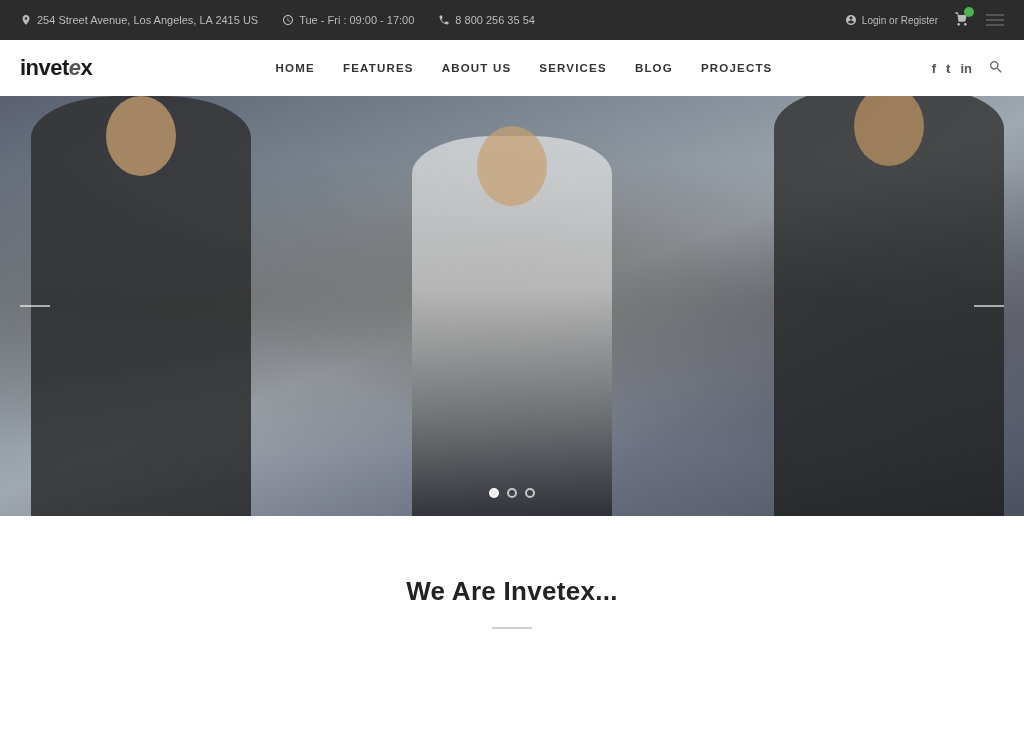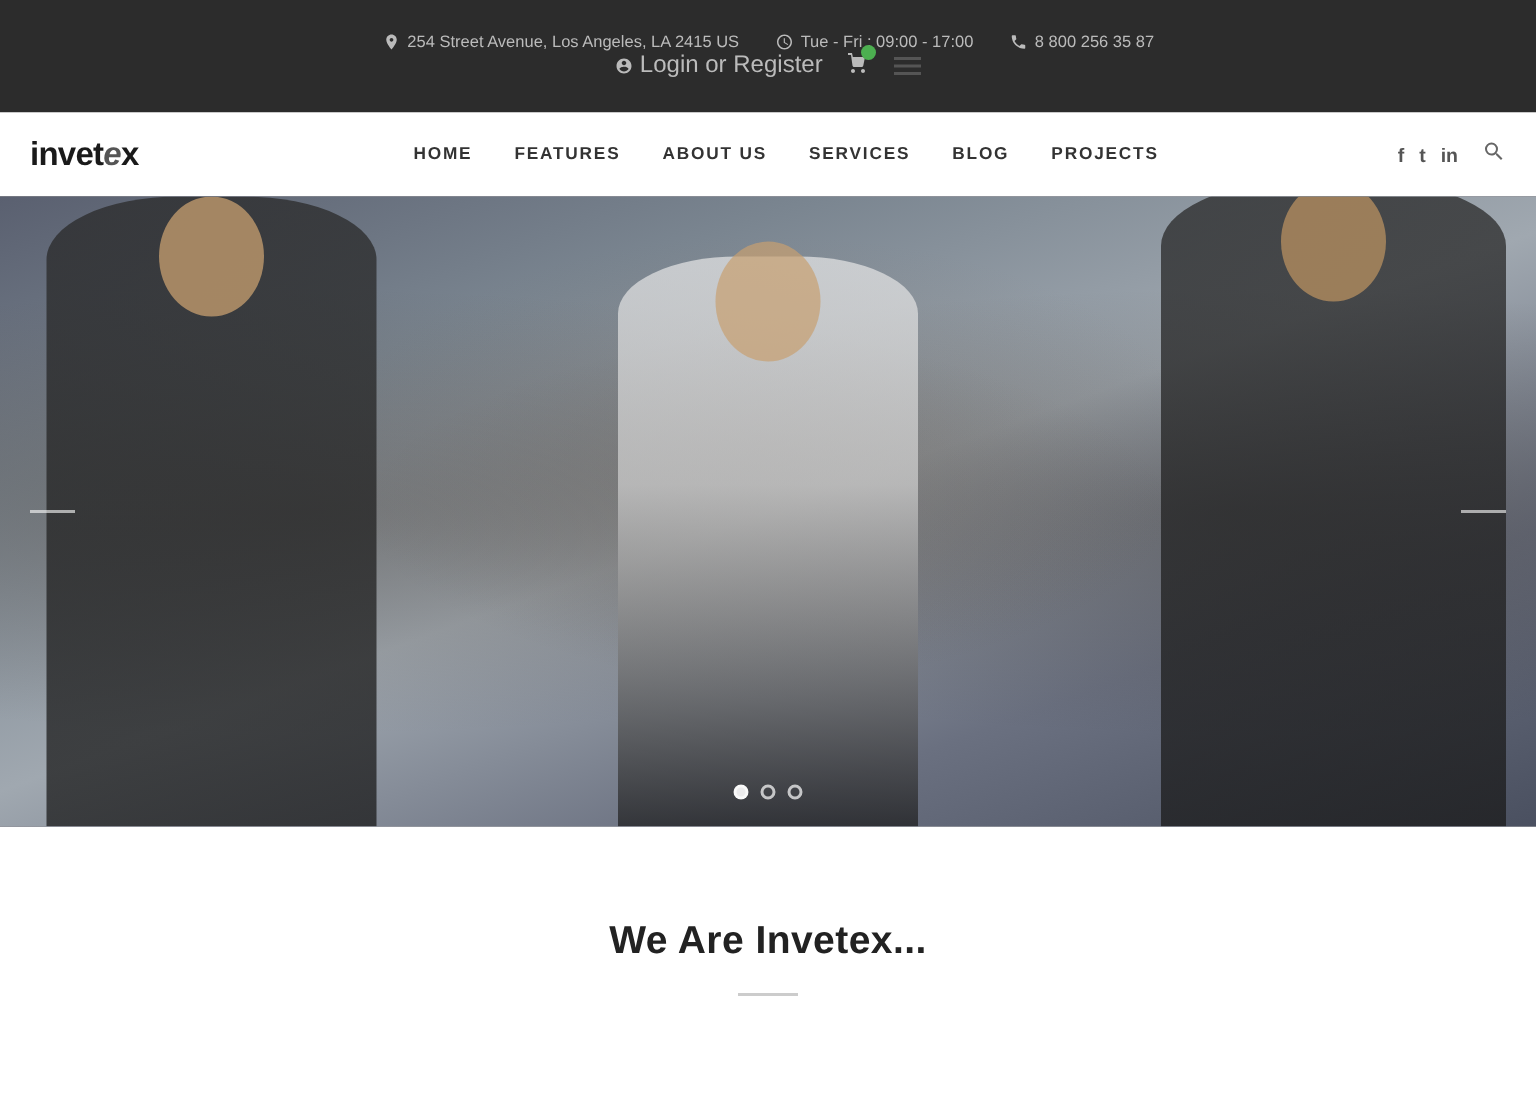--- a/index.html
+++ b/index.html
@@ -3,31 +3,30 @@
   <meta charset="utf-8">
   <style>
     * { margin: 0; padding: 0; box-sizing: border-box; }
     body { font-family: 'Arial', sans-serif; background: #fff; overflow-x: hidden; }
 
     
     .top-bar {
       background: #2c2c2c;
       color: #aaa;
       font-size: 11px;
-      padding: 22px 20px;
+      padding: 11px 20px;
       display: flex;
       align-items: center;
       justify-content: space-between;
-      flex-direction: column;
     }
     .top-bar-left { display: flex; gap: 24px; align-items: center; }
     .top-bar-right { display: flex; gap: 16px; align-items: center; }
     .top-bar-item { display: flex; align-items: center; gap: 5px; color: #bbb; font-size: 11px; }
     .top-bar-item svg { width: 12px; height: 12px; fill: #bbb; }
-    .top-bar-right a { color: #bbb; text-decoration: none; font-size: 16px; }
+    .top-bar-right a { color: #bbb; text-decoration: none; font-size: 10px; }
 
     
     .header {
       background: #fff;
       display: flex;
       align-items: center;
       justify-content: space-between;
       padding: 0 20px;
       height: 56px;
       box-shadow: 0 1px 3px rgba(0,0,0,0.08);
@@ -196,21 +195,21 @@
     <div class="top-bar-item">
       <svg viewBox="0 0 24 24">
           <path d="M12 2C6.48 2 2 6.48 2 12s4.48 10 10 10 10-4.48 10-10S17.52 2 12 2zm0 18c-4.41 0-8-3.59-8-8s3.59-8 8-8 8 3.59 8 8-3.59 8-8 8zm.5-13H11v6l5.25 3.15.75-1.23-4.5-2.67V7z"></path>
         </svg>
       <span>Tue - Fri : 09:00 - 17:00</span>
     </div>
     <div class="top-bar-item">
       <svg viewBox="0 0 24 24">
           <path d="M6.62 10.79c1.44 2.83 3.76 5.14 6.59 6.59l2.2-2.2c.27-.27.67-.36 1.02-.24 1.12.37 2.33.57 3.57.57.55 0 1 .45 1 1V20c0 .55-.45 1-1 1-9.39 0-17-7.61-17-17 0-.55.45-1 1-1h3.5c.55 0 1 .45 1 1 0 1.25.2 2.45.57 3.57.11.35.03.74-.25 1.02l-2.2 2.2z"></path>
         </svg>
-      <span>8 800 256 35 87</span>
+      <span>8 800 256 35 54</span>
     </div>
   </div>
   <div class="top-bar-right">
     <div class="top-bar-item">
       <svg viewBox="0 0 24 24" style="width:12px;height:12px;fill:#bbb">
           <path d="M12 2C6.48 2 2 6.48 2 12s4.48 10 10 10 10-4.48 10-10S17.52 2 12 2zm0 3c1.66 0 3 1.34 3 3s-1.34 3-3 3-3-1.34-3-3 1.34-3 3-3zm0 14.2c-2.5 0-4.71-1.28-6-3.22.03-1.99 4-3.08 6-3.08 1.99 0 5.97 1.09 6 3.08-1.29 1.94-3.5 3.22-6 3.22z"></path>
         </svg>
       <a href="#">Login or Register</a>
     </div>
     <div class="cart-wrap">

